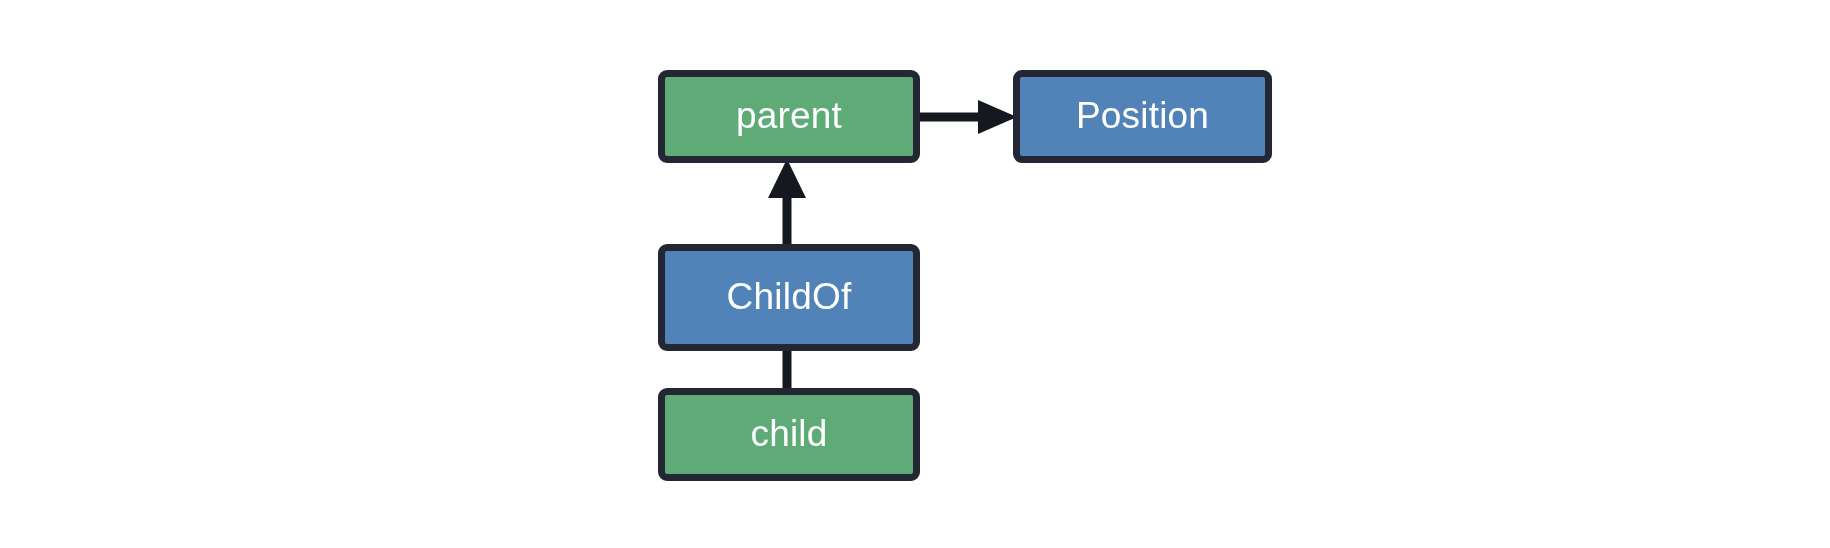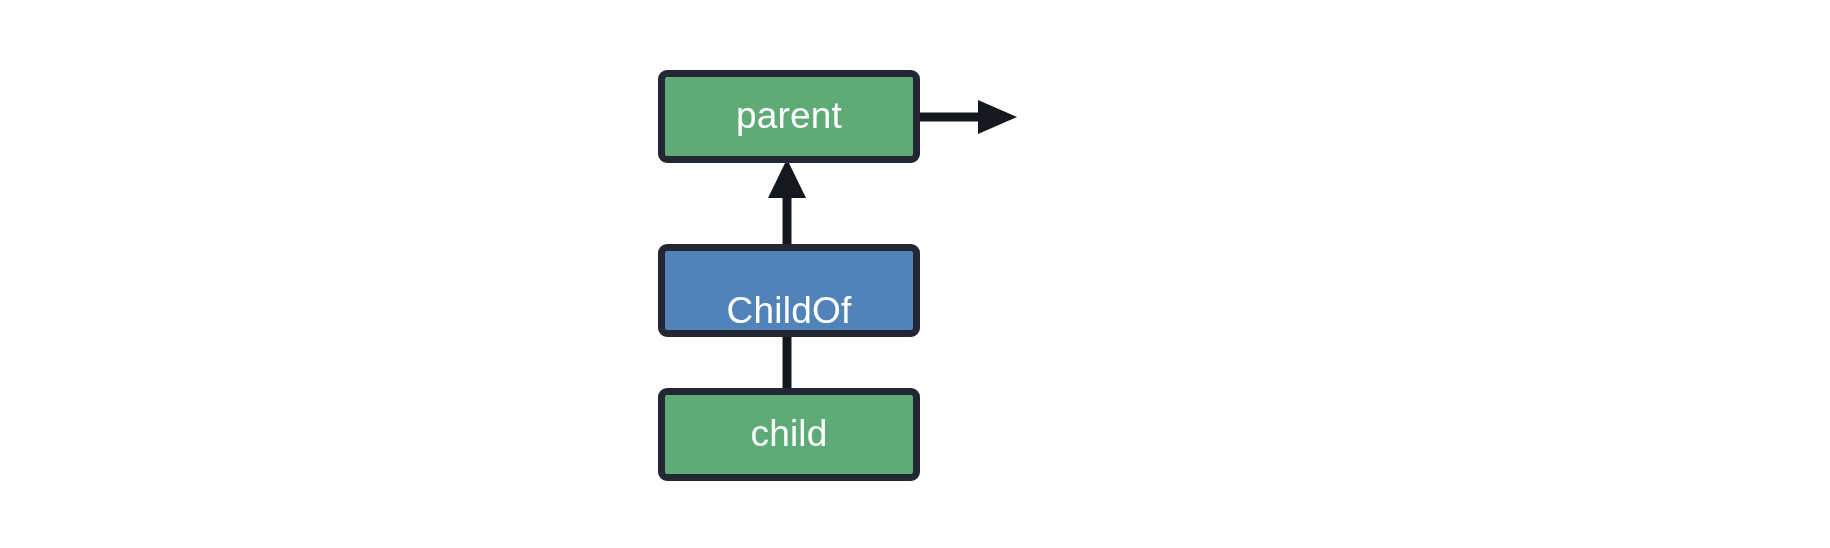--- a/index.html
+++ b/index.html
@@ -71,22 +71,25 @@
   <div class="edge" style="left:766px; top:330px; width:42px; height:64px;">
     <svg width="42" height="64" viewBox="0 0 42 64" aria-hidden="true">
       <line class="edge-line" x1="21" y1="62" x2="21" y2="2" style="stroke: rgb(21, 24, 31);"></line>
     </svg>
   </div>
 
   <div class="node node-entity" style="left: 658px; top: 70px; width: 262px; height: 93px; background: rgb(94, 171, 120); border-color: rgb(34, 39, 51); color: rgb(255, 255, 255);">
     <span class="node-label">parent</span>
   </div>
 
+  <div class="node node-concept" style="left: 1013px; top: 70px; width: 259px; height: 93px; background: rgb(81, 131, 184); border-color: rgb(34, 39, 51); color: rgb(255, 255, 255);">
+    <span class="node-label">Position</span>
+  </div>
 
-  <div class="node node-concept" style="left: 658px; top: 244px; width: 262px; height: 93px; background: rgb(81, 131, 184); border-color: rgb(34, 39, 51); color: rgb(255, 255, 255); align-items: flex-end;">
+  <div class="node node-concept" style="left: 658px; top: 244px; width: 262px; height: 107px; background: rgb(81, 131, 184); border-color: rgb(34, 39, 51); color: rgb(255, 255, 255);">
     <span class="node-label">ChildOf</span>
   </div>
 
   <div class="node node-entity" style="left: 658px; top: 388px; width: 262px; height: 93px; background: rgb(94, 171, 120); border-color: rgb(34, 39, 51); color: rgb(255, 255, 255); align-items: center;">
     <span class="node-label">child</span>
   </div>
 
 </div>
 
 </body></html>

